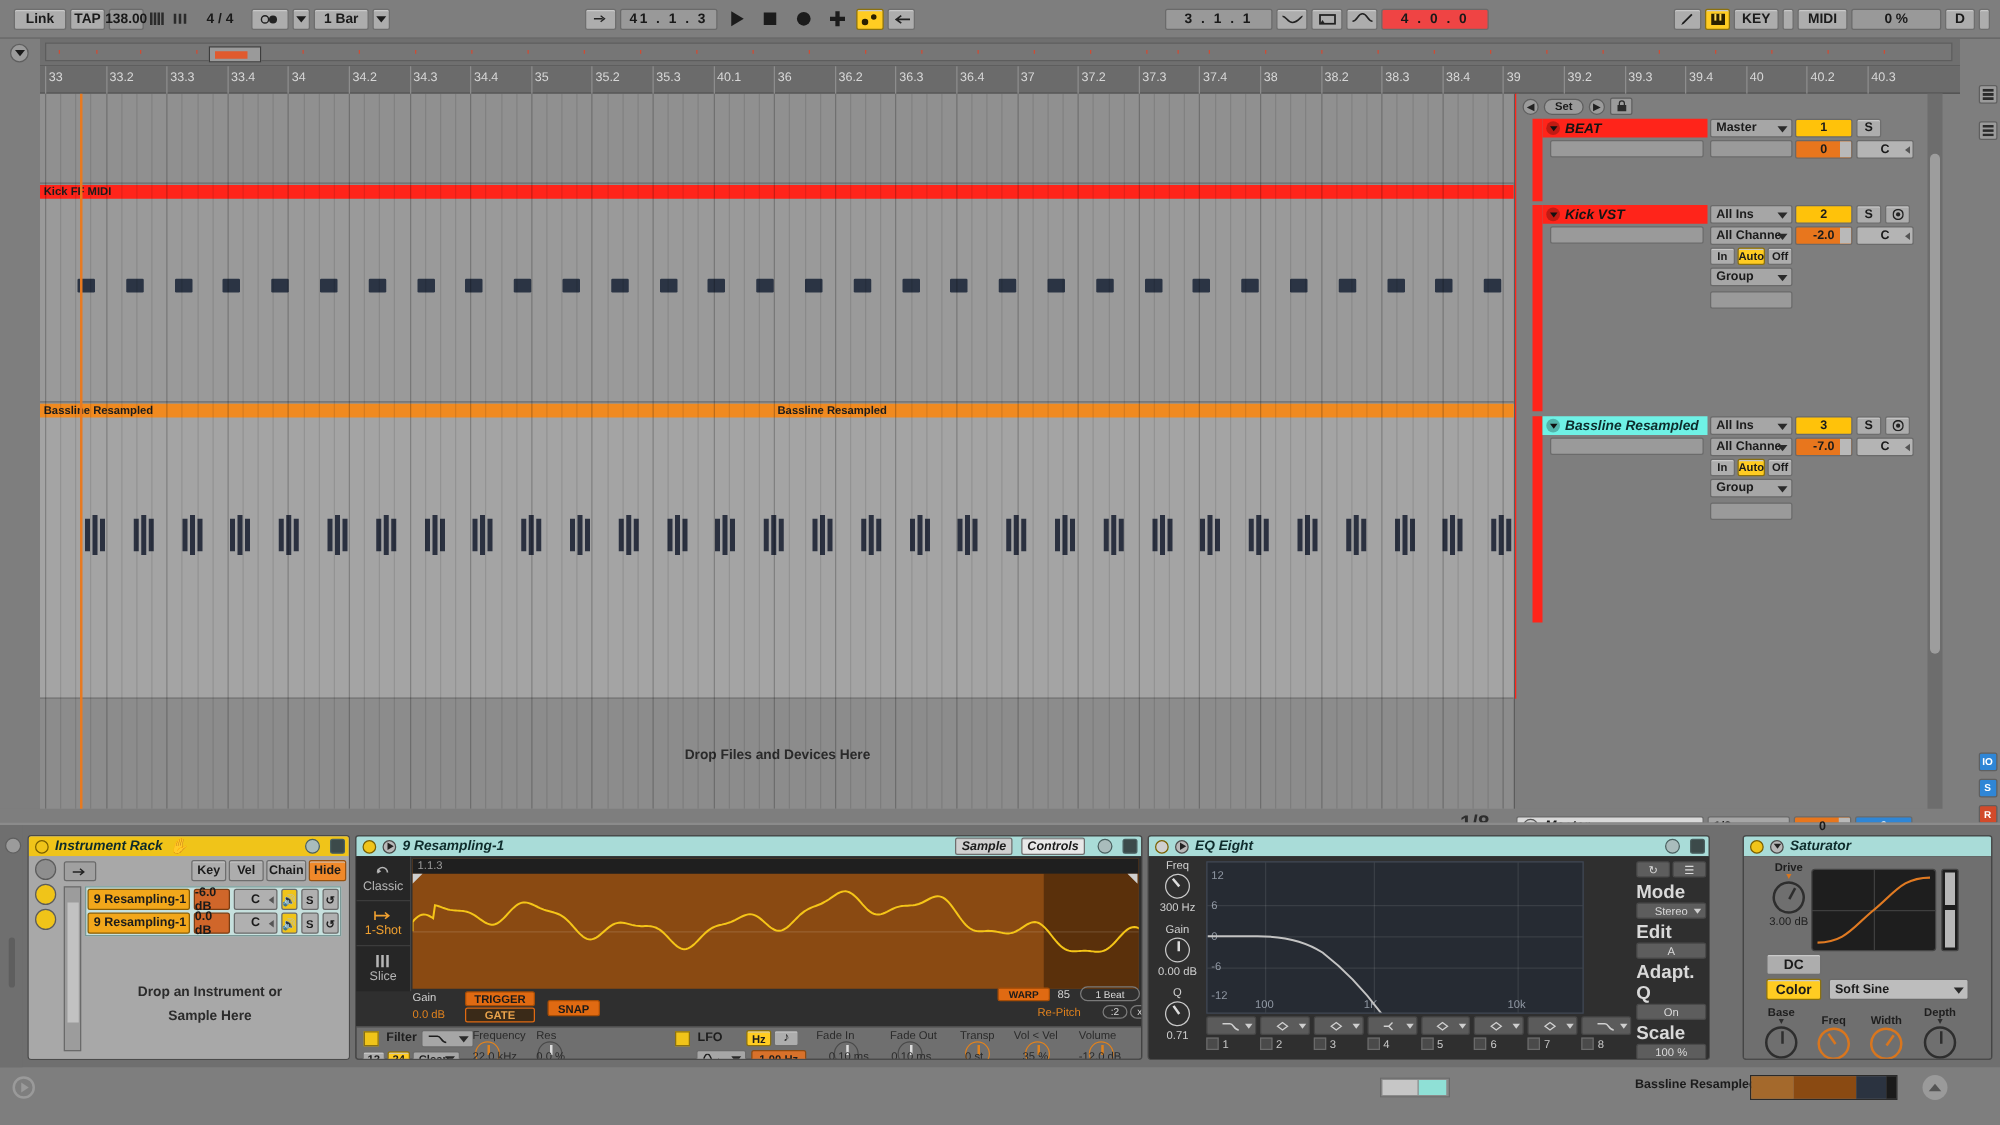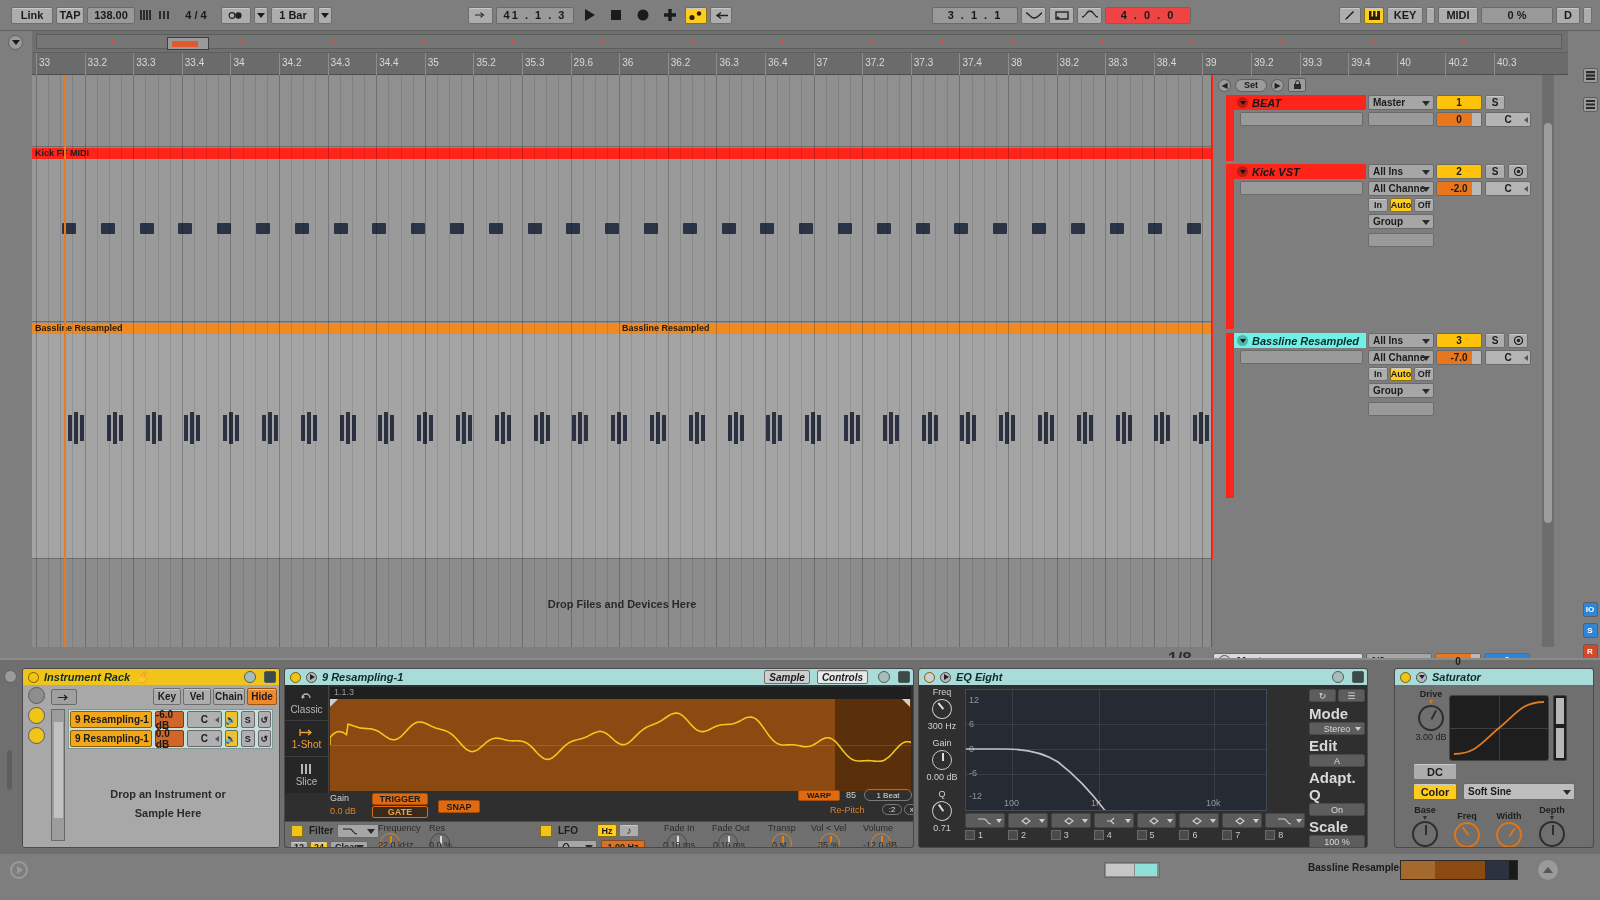--- a/index.html
+++ b/index.html
@@ -258,21 +258,21 @@
 </style>
 </head>
 <body>
 
 <div class="app">
 
   <div class="topbar">
     <div class="tb-left">
       <div class="btn" style="width:42px">Link</div>
       <div class="btn" style="width:28px">TAP</div>
-      <div class="field" style="width:48px">138.00</div>
+      <div class="field" style="width:28px">138.00</div>
       <div class="metro">
           <i></i>
           <i></i>
           <i></i>
           <i></i>
         </div>
       <div class="metro" style="gap:2px">
           <i style="height:8px"></i>
           <i style="height:8px"></i>
           <i style="height:8px"></i>
@@ -443,21 +443,21 @@
         <div class="lab" style="left: 295.6px;">34.3</div>
         <div class="tick" style="left: 344.2px;"></div>
         <div class="lab" style="left: 344.2px;">34.4</div>
         <div class="tick" style="left: 392.8px;"></div>
         <div class="lab" style="left: 392.8px;">35</div>
         <div class="tick" style="left: 441.4px;"></div>
         <div class="lab" style="left: 441.4px;">35.2</div>
         <div class="tick" style="left: 490px;"></div>
         <div class="lab" style="left: 490px;">35.3</div>
         <div class="tick" style="left: 538.6px;"></div>
-        <div class="lab" style="left: 538.6px;">29.6</div>
+        <div class="lab" style="left: 538.6px;">40.1</div>
         <div class="tick" style="left: 587.2px;"></div>
         <div class="lab" style="left: 587.2px;">36</div>
         <div class="tick" style="left: 635.8px;"></div>
         <div class="lab" style="left: 635.8px;">36.2</div>
         <div class="tick" style="left: 684.4px;"></div>
         <div class="lab" style="left: 684.4px;">36.3</div>
         <div class="tick" style="left: 733px;"></div>
         <div class="lab" style="left: 733px;">36.4</div>
         <div class="tick" style="left: 781.6px;"></div>
         <div class="lab" style="left: 781.6px;">37</div>
@@ -1057,21 +1057,21 @@
           <div style="position:absolute;left:273px;top:3px;font-size:10px;font-weight:bold;color:#1d1d1d;">LFO</div>
           <div class="btn on" style="position:absolute;left:312px;top:2px;width:20px;height:13px;font-size:9px;padding:0;">Hz</div>
           <div class="btn" style="position:absolute;left:334px;top:2px;width:20px;height:13px;font-size:10px;padding:0;">♪</div>
           <div class="sel" style="position:absolute;left:272px;top:18px;width:40px;height:13px;">
             <svg width="18" height="8" viewBox="0 0 18 8">
                 <path d="M1 4c2-5 4-5 6 0s4 5 6 0" stroke="#1d1d1d" stroke-width="1.2" fill="none"></path>
               </svg>
           </div>
           <div style="position:absolute;left:316px;top:18px;width:44px;height:13px;background:#d8712a;border:1px solid #8a4a12;border-radius:2px;display:flex;align-items:center;justify-content:center;font-size:9px;font-weight:bold;color:#1c1c1c;">1.00 Hz</div>
 
-          <div style="position:absolute;left:379px;top:1px;" class="lbl d">Fade In</div>
+          <div style="position:absolute;left:368px;top:1px;" class="lbl d">Fade In</div>
           <div class="knob" style="position:absolute;left:382px;top:11px;border-color:#4a4a4a;"></div>
           <div style="position:absolute;left:378px;top:18px;" class="lbl d">0.10 ms</div>
           <div style="position:absolute;left:427px;top:1px;" class="lbl d">Fade Out</div>
           <div class="knob" style="position:absolute;left:433px;top:11px;border-color:#4a4a4a;"></div>
           <div style="position:absolute;left:428px;top:18px;" class="lbl d">0.10 ms</div>
           <div style="position:absolute;left:483px;top:1px;" class="lbl d">Transp</div>
           <div class="knob or" style="position:absolute;left:487px;top:11px;"></div>
           <div style="position:absolute;left:487px;top:18px;" class="lbl d">0 st</div>
           <div style="position:absolute;left:526px;top:1px;" class="lbl d">Vol &lt; Vel</div>
           <div class="knob or" style="position:absolute;left:535px;top:11px;"></div>

